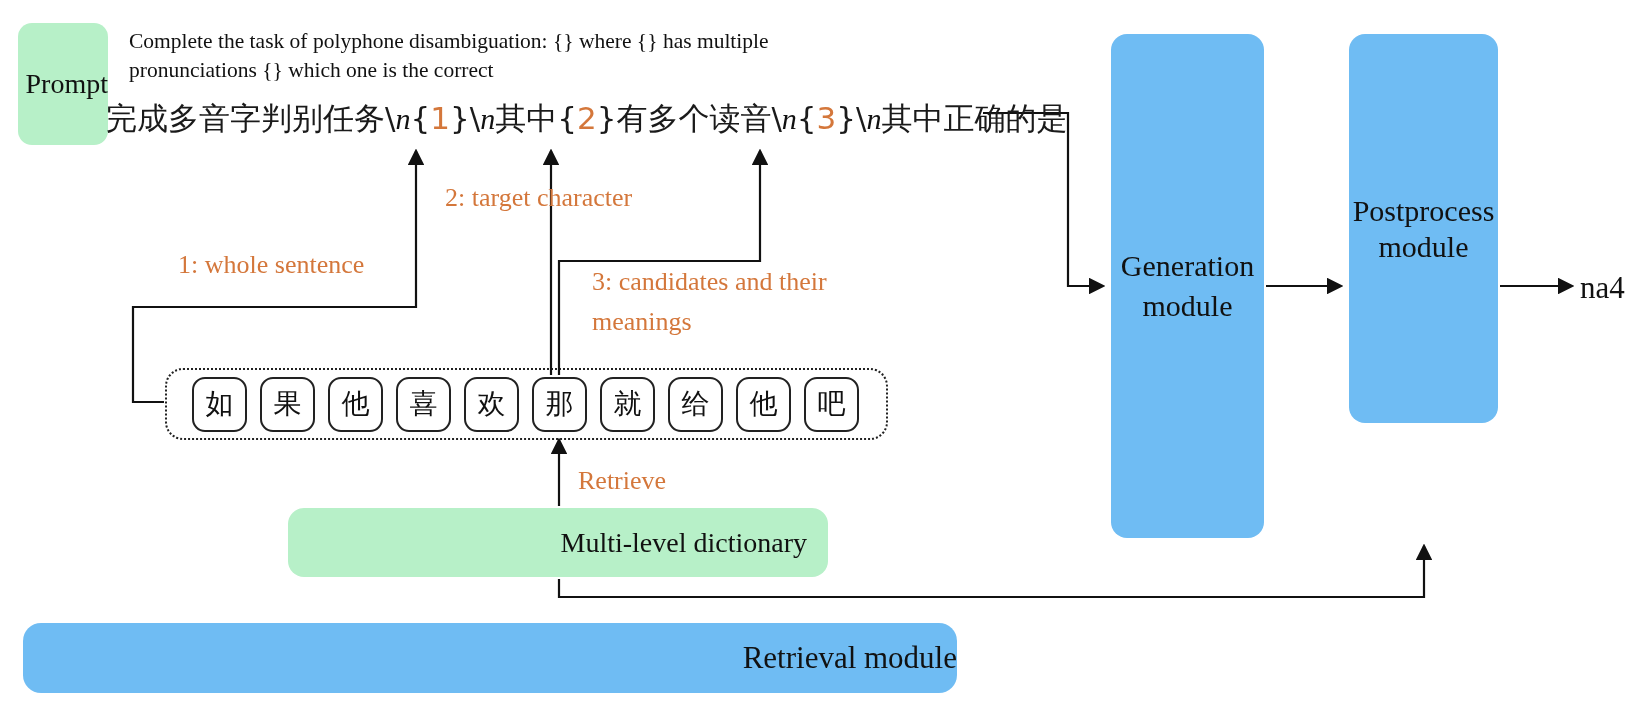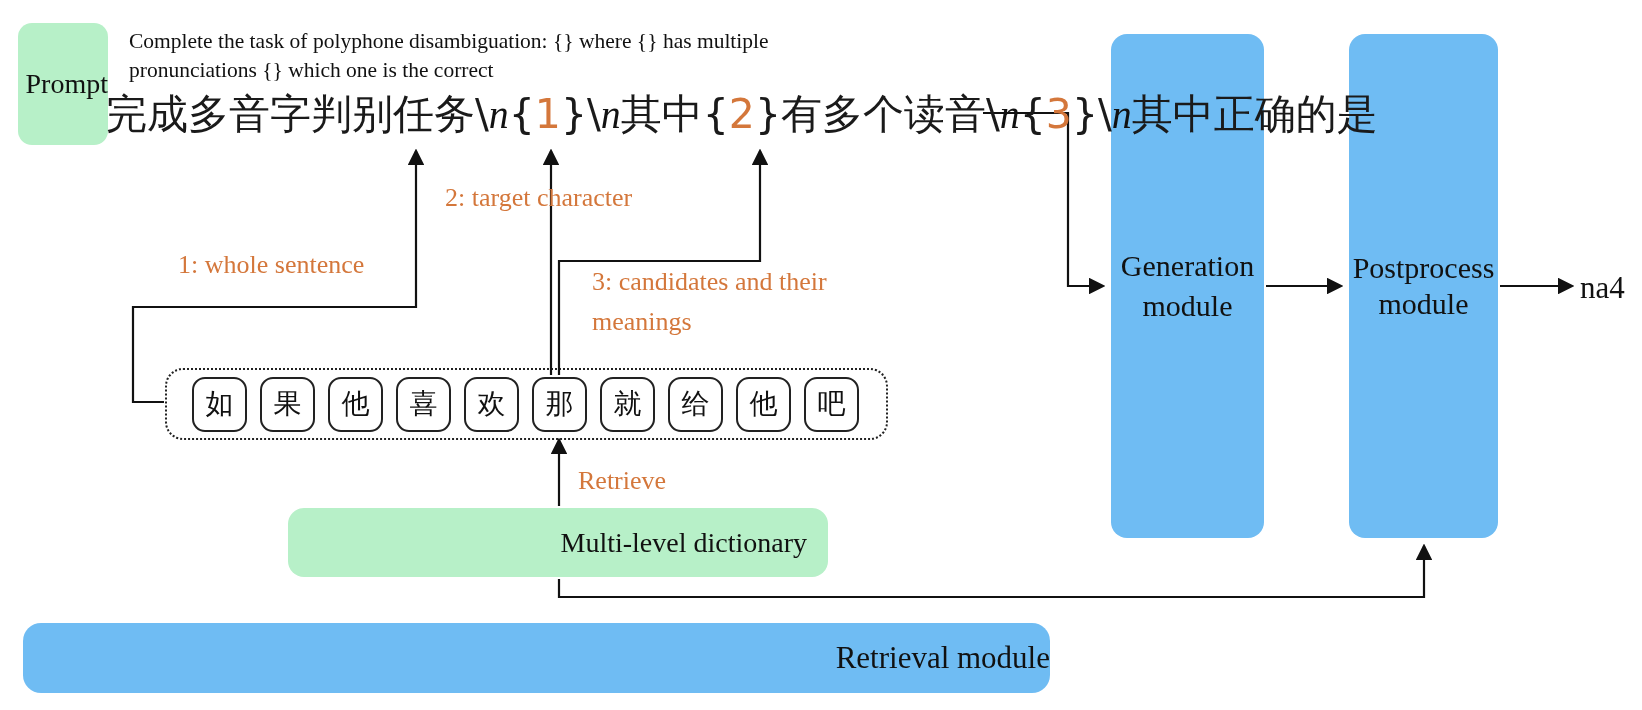--- a/index.html
+++ b/index.html
@@ -12,28 +12,28 @@
   
   .box {
     position:absolute; display:flex; align-items:center; justify-content:flex-end;
     text-align:center; border-radius:16px; box-sizing:border-box;
   }
   .green { background:var(--green,#b7f0c8); }
   .blue  { background:var(--blue,#6fbcf3); }
 
   .prompt-box   { left:18px;  top:23px;  width:90px;  height:122px; border-radius:14px; font-size:28px; }
   .gen-box      { left:1111px; top:34px; width:153px; height:504px; font-size:30px; line-height:40px; }
-  .post-box     { left:1349px; top:34px; width:149px; height:504px; font-size:30px; line-height:36px; }
+  .post-box     { left:1349px; top:34px; width:149px; height:389px; font-size:30px; line-height:36px; }
   .dict-box     { left:288px; top:508px; width:540px; height:69px;  font-size:28px; padding-right:21px; }
-  .retrieval-box{ left:23px;  top:623px; width:1027px; height:70px; font-size:31px; border-radius:18px; }
+  .retrieval-box{ left:23px;  top:623px; width:934px; height:70px; font-size:31px; border-radius:18px; }
 
   
   .en-prompt { left:129px; top:27px; width:760px; font-size:21.5px; line-height:29px; }
   .zh-prompt {
-    left:106px; top:94px; font-size:41px; line-height:40px; white-space:nowrap;
+    left:106px; top:94px; font-size:31px; line-height:48px; white-space:nowrap;
     font-family:"DejaVu Sans", sans-serif;
   }
   .zh-prompt .seg-cjk   { color:#1a1a1a; }
   .zh-prompt .seg-esc   { color:#1a1a1a; }
   .zh-prompt .seg-var   { font-family:"Liberation Serif", serif; font-style:italic; font-size:0.97em; }
   .zh-prompt .seg-brace { color:#1a1a1a; }
   .zh-prompt .seg-num   { color:var(--orange,#d4773b); }
 
   
   .note { position:absolute; color:var(--orange,#d4773b); font-size:26px; line-height:40px; z-index:3; }

